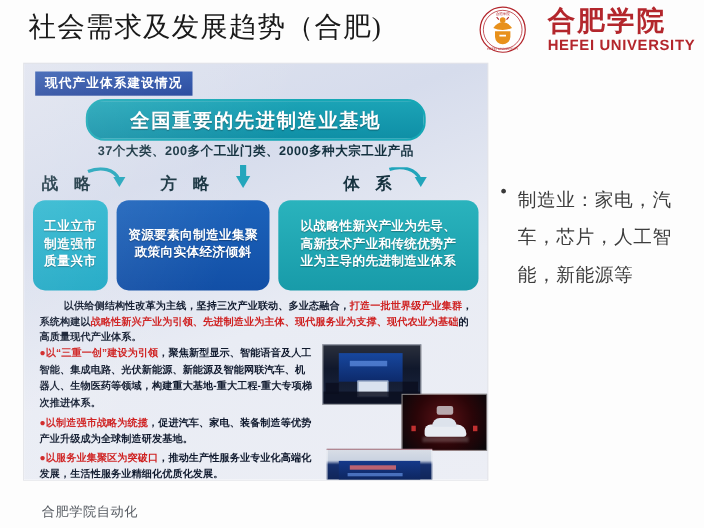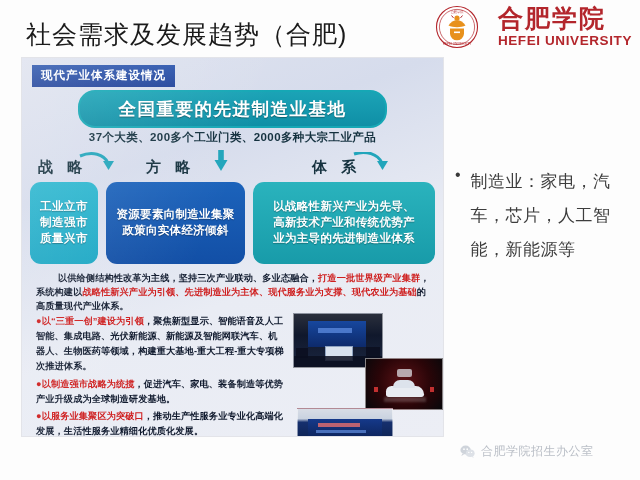--- a/index.html
+++ b/index.html
@@ -7,23 +7,24 @@
     width:640px;height:480px;overflow:hidden;
     background:#ffffff;
     font-family:"Liberation Sans","DejaVu Sans",sans-serif;
     position:relative;
   }
   .slide-root{position:absolute;inset:0;background:#fdfdfd;}
 
   
   .header{position:absolute;left:0;top:0;width:640px;height:54px;}
   .page-title{
-    position:absolute;left:26px;top:18px;
+    position:absolute;left:26px;top:8px;
     font-size:25px;color:#1a1a1a;letter-spacing:1px;
     white-space:nowrap;
+    font-family:Liberation Serif, serif;
   }
   .logo-wrap{position:absolute;right:8px;top:5px;display:flex;align-items:center;gap:19px;}
   .logo-emblem{width:44px;height:44px;position:relative;}
   .logo-text{display:flex;flex-direction:column;align-items:flex-start;line-height:1;}
   .logo-cn{font-size:25px;color:#b3262c;letter-spacing:2px;font-weight:bold;
            font-family:"DejaVu Serif","Liberation Serif",serif;}
   .logo-en{font-size:13.5px;color:#b3262c;letter-spacing:0.6px;font-weight:bold;margin-top:3px;}
 
   
   .slide-img{
@@ -255,30 +256,16 @@
     </div>
   </div>
 
   <div class="right-col">
     <div class="bullet-row">
       <div class="bullet-dot">•</div>
       <div class="bullet-text">制造业：家电，汽车，芯片，人工智能，新能源等</div>
     </div>
   </div>
 
-
-  <div class="footer-right">
-    <div class="wechat-ico">
-      <svg viewBox="0 0 15 13" width="15" height="13">
-        <ellipse cx="5.6" cy="5" rx="5.2" ry="4.4" fill="#cfd4db"></ellipse>
-        <path d="M2.6 8.6 L1.2 11 L4 9.6 Z" fill="#cfd4db"></path>
-        <ellipse cx="10.2" cy="8.2" rx="4.4" ry="3.8" fill="#dde1e7"></ellipse>
-        <path d="M12.6 11 L14 12.8 L11.8 11.9 Z" fill="#dde1e7"></path>
-        <circle cx="4" cy="4.2" r=".85" fill="#ffffff"></circle>
-        <circle cx="7.2" cy="4.2" r=".85" fill="#ffffff"></circle>
-        <circle cx="8.8" cy="7.4" r=".7" fill="#ffffff"></circle>
-        <circle cx="11.6" cy="7.4" r=".7" fill="#ffffff"></circle>
-      </svg>
-    </div>
-    <div>合肥学院招生办公室</div>
-  </div>
+  <div class="footer-left">合肥学院自动化</div>
+
 
 </div>
 
 </body></html>

